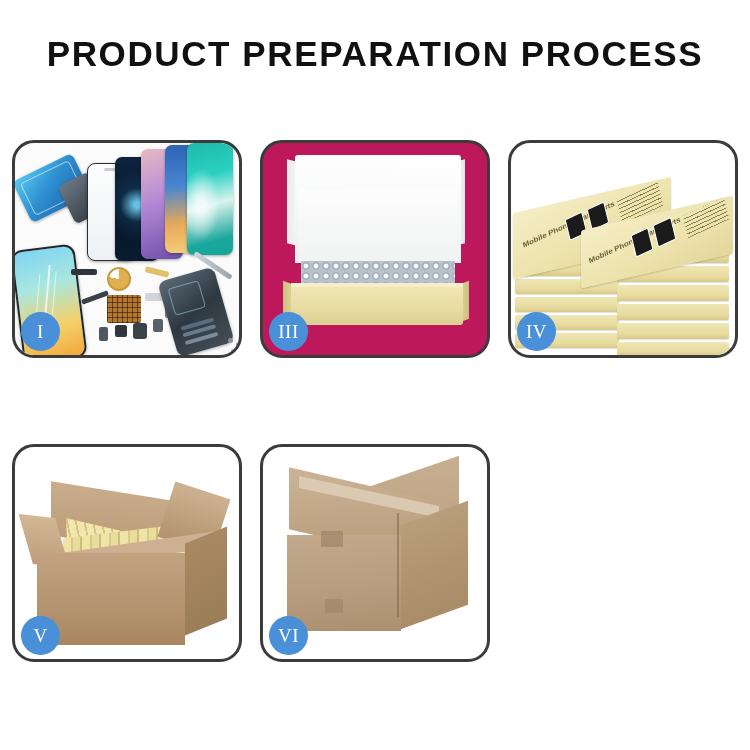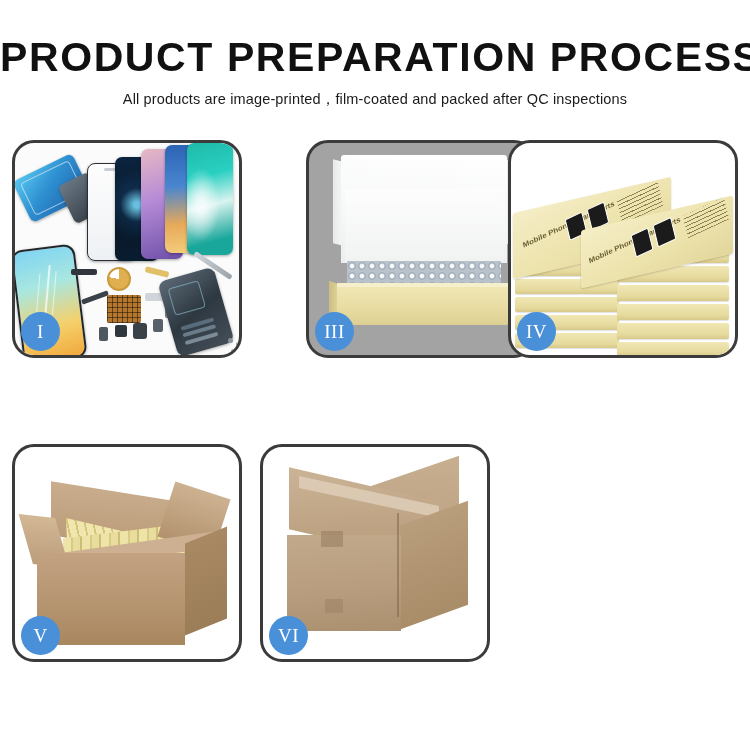--- a/index.html
+++ b/index.html
@@ -16,21 +16,21 @@
   }
 
   
   .header {
     width: 750px;
     padding-top: 36px;
     text-align: center;
   }
   .title {
     font-family: "Liberation Sans", sans-serif;
-    font-size: 41px;
+    font-size: 35px;
     font-weight: 700;
     letter-spacing: 1.6px;
     color: #111111;
     line-height: 1.05;
     margin: 0;
     white-space: nowrap;
   }
   .subtitle {
     font-family: "Liberation Sans", sans-serif;
     font-size: 14.5px;
@@ -243,21 +243,21 @@
   .wrap-edge-l {
     position:absolute; left:52px; top:4px; width:12px; height:210px;
     background: linear-gradient(90deg,#fbfcfc,#dfe4e8);
   }
   .wrap-edge-r {
     position:absolute; left:166px; top:4px; width:12px; height:210px;
     background: linear-gradient(90deg,#dfe4e8,#fbfcfc);
   }
 
   
-  .p3 { background:#a3a3a3;margin-left:46px; }
+  .p3 { background:#be185d; }
   .b3-lid {
     position:absolute; left:32px; top:12px; width:166px; height:108px;
     background: linear-gradient(185deg,#ffffff 0%,#f6f7f7 60%,#eceeee 100%);
     border-radius: 3px 3px 0 0;
   }
   .b3-lid-left {
     position:absolute; left:24px; top:18px; width:14px; height:84px;
     background: linear-gradient(90deg,#e8eaea,#fafbfb);
     transform: skewY(14deg);
   }
@@ -411,21 +411,20 @@
   .c6-seam {
     position:absolute; left:134px; top:66px; width:2px; height:104px;
     background: rgba(120,96,70,.5);
   }
 </style>
 </head>
 <body>
 
 <div class="header">
   <div class="title">PRODUCT PREPARATION PROCESS</div>
-  <div class="subtitle">All products are image-printed，film-coated and packed after QC inspections</div>
 </div>
 
 <div class="grid">
 
   <div class="panel p1">
     <div class="panel-scene">
       <div class="scr scr-a"></div>
       <div class="scr scr-b"></div>
       <div class="scr scr-c"></div>
       <div class="scr scr-d"></div>

